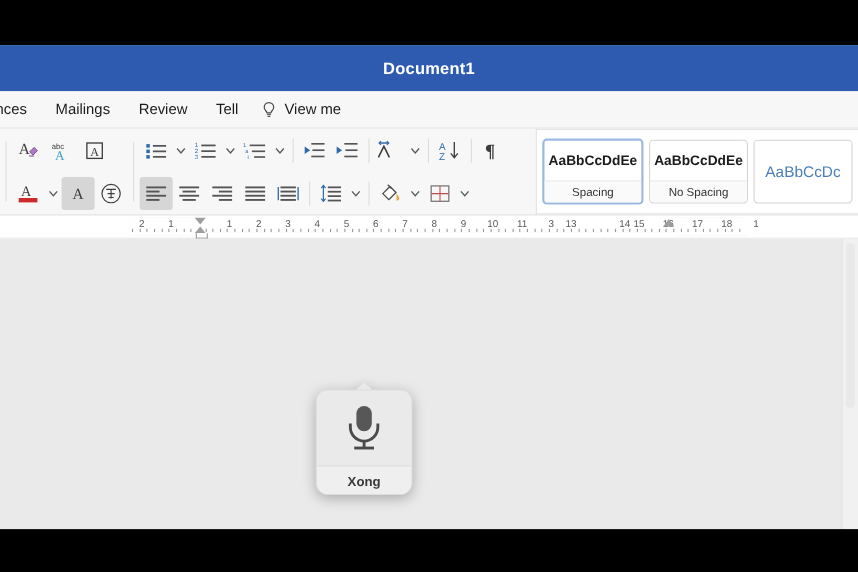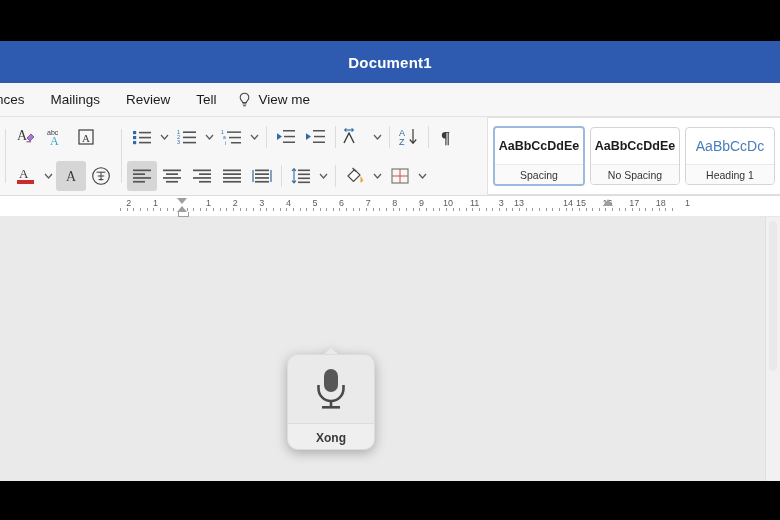--- a/index.html
+++ b/index.html
@@ -445,21 +445,20 @@
         <div class="style-card sel">
           <div class="preview">AaBbCcDdEe</div>
           <div class="label">Spacing</div>
         </div>
         <div class="style-card">
           <div class="preview">AaBbCcDdEe</div>
           <div class="label">No Spacing</div>
         </div>
         <div class="style-card">
           <div class="preview h1">AaBbCcDc</div>
-          <div class="label">Heading 1</div>
         </div>
       </div>
     </div>
 
     <div class="rulerbar">
       <div class="ruler-grey-l"></div>
       <div class="ruler-grey-r"></div>
       <div class="ruler" id="ruler">
           <div class="rnum" style="left: 10.8px;">2</div>
           <div class="rnum" style="left: 37.4px;">1</div>

